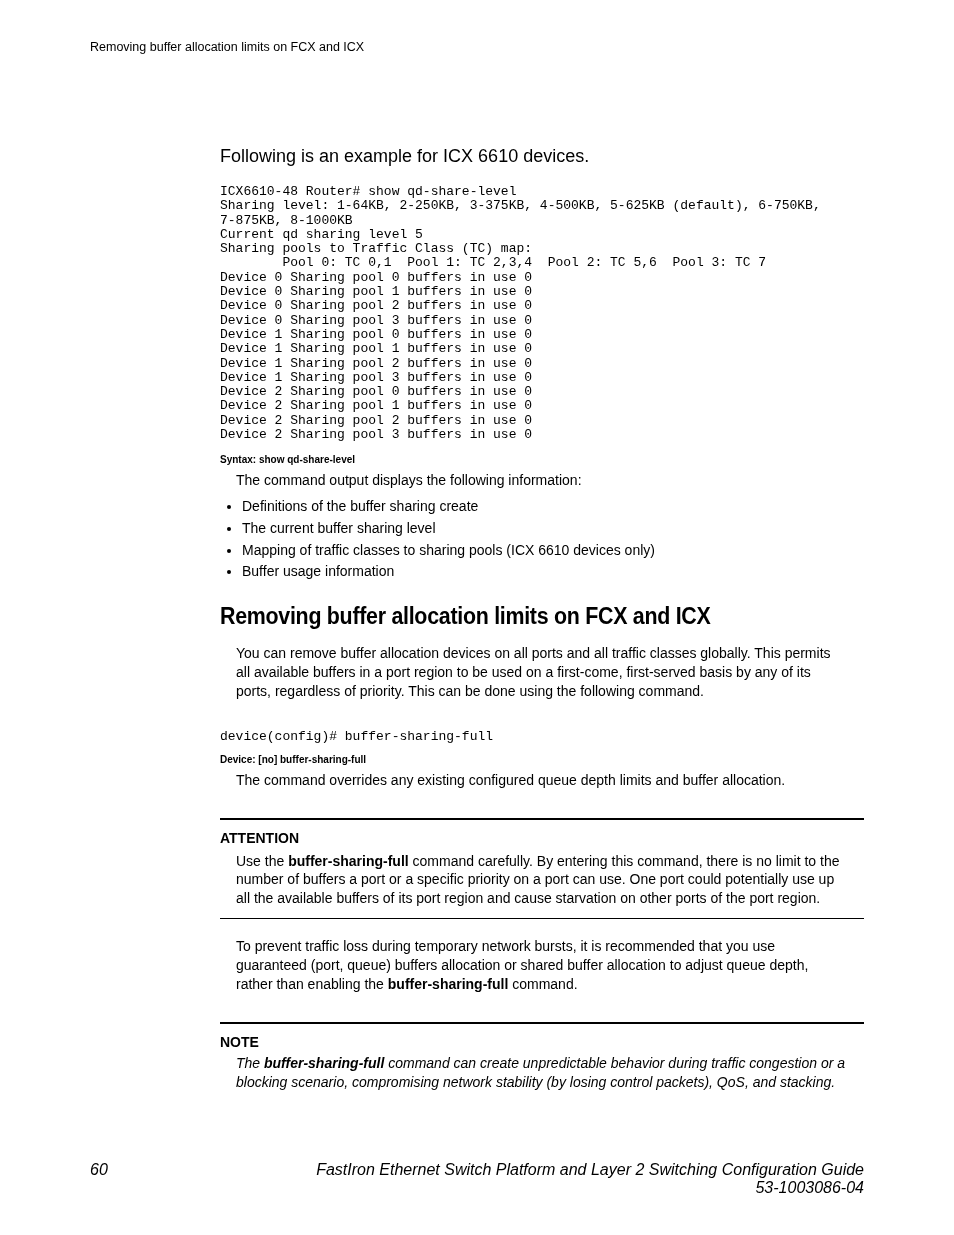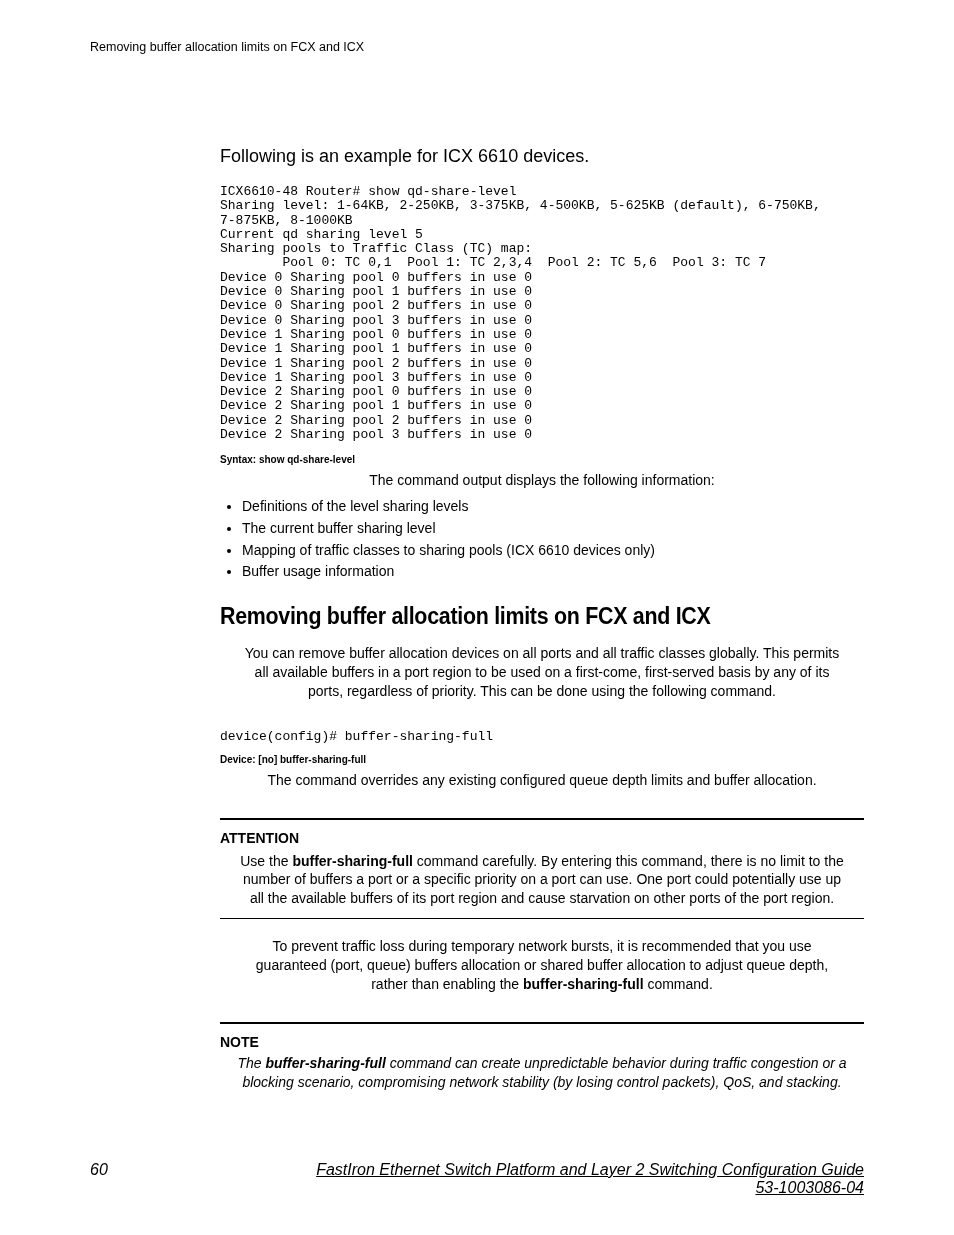--- a/index.html
+++ b/index.html
@@ -41,21 +41,20 @@
   }
   .syntax {
     font-size: 10px;
     font-weight: bold;
     margin: 10px 0 6px 0;
   }
   .body-text {
     font-size: 14px;
     line-height: 1.35;
     margin: 6px 16px;
-    text-align: center;
   }
   ul.bullets {
     margin: 4px 0 20px 0;
     padding-left: 22px;
   }
   ul.bullets li {
     font-size: 14px;
     line-height: 1.55;
   }
   h1.section {
@@ -94,21 +93,20 @@
     right: 90px;
     font-size: 16px;
     font-style: italic;
   }
   .footer .pgnum {
     float: left;
     font-style: italic;
   }
   .footer .right {
     text-align: right;
-    text-decoration: underline;
   }
 </style>
 </head>
 <body>
 
 <div class="page">
   <div class="running-header">Removing buffer allocation limits on FCX and ICX</div>
 
   <div class="content">
     <p class="intro">Following is an example for ICX 6610 devices.</p>
@@ -130,21 +128,21 @@
 Device 2 Sharing pool 0 buffers in use 0
 Device 2 Sharing pool 1 buffers in use 0
 Device 2 Sharing pool 2 buffers in use 0
 Device 2 Sharing pool 3 buffers in use 0</pre>
 
     <p class="syntax">Syntax: show qd-share-level</p>
 
     <p class="body-text">The command output displays the following information:</p>
 
     <ul class="bullets">
-      <li>Definitions of the level sharing levels</li>
+      <li>Definitions of the buffer sharing create</li>
       <li>The current buffer sharing level</li>
       <li>Mapping of traffic classes to sharing pools (ICX 6610 devices only)</li>
       <li>Buffer usage information</li>
     </ul>
 
     <h1 class="section">Removing buffer allocation limits on FCX and ICX</h1>
 
     <p class="body-text">You can remove buffer allocation devices on all ports and all traffic classes globally. This permits all available buffers in a port region to be used on a first-come, first-served basis by any of its ports, regardless of priority. This can be done using the following command.</p>
 
     <pre class="cmd">device(config)# buffer-sharing-full</pre>

